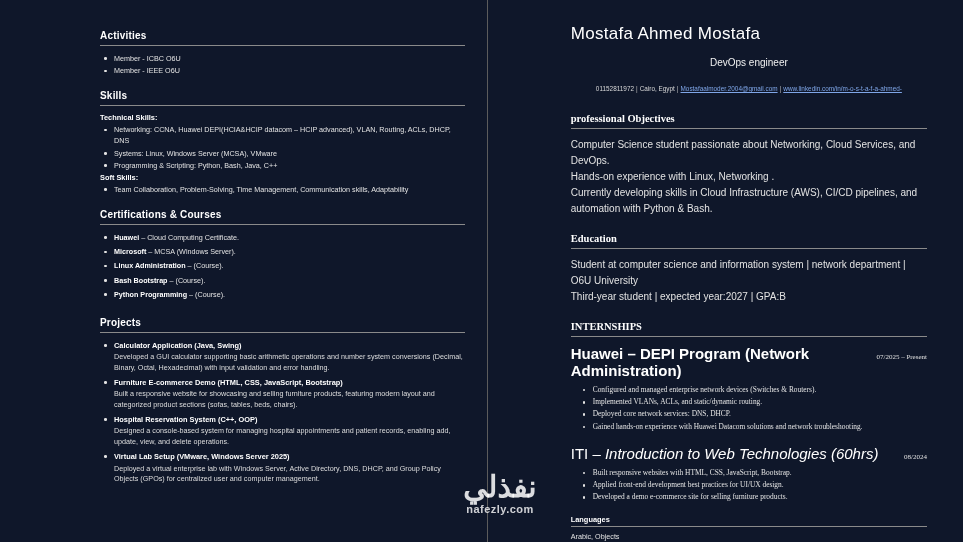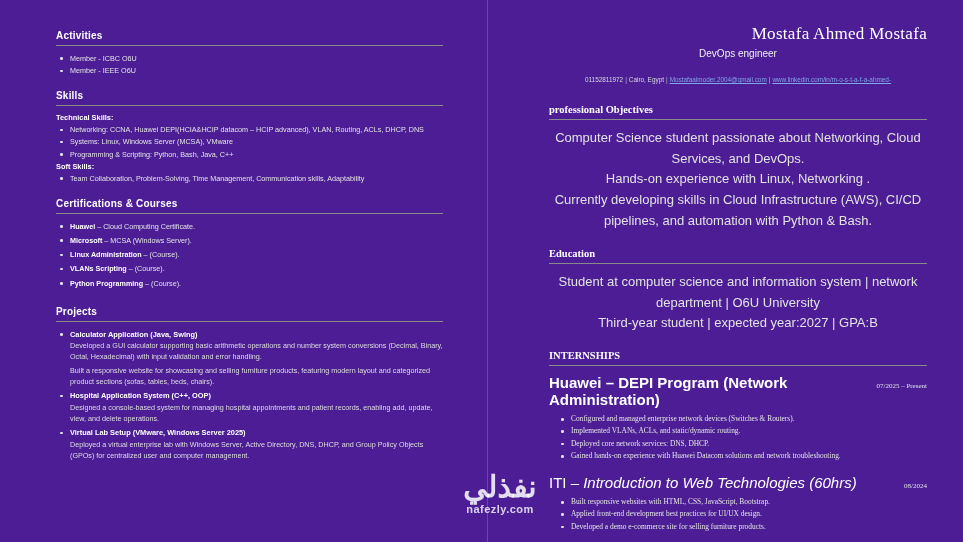--- a/index.html
+++ b/index.html
@@ -7,21 +7,22 @@
     width: 963px; height: 542px;
     background: #2b2b2b;
     font-family: "Liberation Sans", sans-serif;
     color: #e8e8e8;
     overflow: hidden;
   }
   .page {
     position: relative;
     width: 963px; height: 542px;
     display: flex;
-    background: #4c1d95;
+    background: #0f172a;
+    padding-left: 44px;
   }
   .col-left {
     width: 487px;
     height: 542px;
     padding: 30px 44px 10px 56px;
     position: relative;
   }
   .divider {
     position: absolute;
     left: 487px; top: 0;
@@ -78,27 +79,26 @@
     font-size: 7.2px;
     line-height: 1.5;
     color: #dedede;
     padding-left: 14px;
     margin-bottom: 3px;
   }
   li.proj { margin-bottom: 0px; }
 
   
   .r-name {
-    text-align: right;
+    text-align: left;
     font-size: 17px;
     font-weight: normal;
     color: #ffffff;
     letter-spacing: .3px;
-    margin-bottom: 4px;
-    font-family: Liberation Serif, serif;
+    margin-bottom: 13px;
   }
   .r-role {
     text-align: center;
     font-size: 10px;
     color: #f0f0f0;
     margin-bottom: 16px;
   }
   .r-contact {
     text-align: center;
     font-size: 6.4px;
@@ -115,25 +115,24 @@
     font-weight: bold;
     color: #ffffff;
     margin-bottom: 4px;
   }
   .r-rule {
     height: 1px;
     background: #8a8a8a;
     margin-bottom: 8px;
   }
   .r-body {
-    font-size: 13px;
+    font-size: 10px;
     line-height: 1.6;
     color: #e2e2e2;
     margin-bottom: 16px;
-    text-align: center;
   }
   .r-sec { margin-bottom: 4px; }
 
   .job-row {
     display: flex;
     justify-content: space-between;
     align-items: baseline;
     margin-bottom: 5px;
   }
   .job-title {
@@ -238,39 +237,42 @@
         <li style="margin-bottom:3px">
           <span class="bold">Huawei</span><span> – Cloud Computing Certificate.</span>
         </li>
         <li style="margin-bottom:3px">
           <span class="bold">Microsoft</span><span> – MCSA (Windows Server).</span>
         </li>
         <li style="margin-bottom:3px">
           <span class="bold">Linux Administration</span><span> – (Course).</span>
         </li>
         <li style="margin-bottom:3px">
-          <span class="bold">VLANs Scripting</span><span> – (Course).</span>
+          <span class="bold">Bash Bootstrap</span><span> – (Course).</span>
         </li>
         <li style="margin-bottom:17px">
           <span class="bold">Python Programming</span><span> – (Course).</span>
         </li>
       </ul>
     </div>
 
     <div class="sec">
       <div class="l-head">Projects</div>
       <div class="l-rule"></div>
       <ul class="bul">
         <li class="proj">
           <span class="proj-title">Calculator Application (Java, Swing)</span>
         </li>
         <div class="proj-desc">Developed a GUI calculator supporting basic arithmetic operations and number system conversions (Decimal, Binary, Octal, Hexadecimal) with input validation and error handling.</div>
+        <li class="proj">
+          <span class="proj-title">Furniture E-commerce Demo (HTML, CSS, JavaScript, Bootstrap)</span>
+        </li>
         <div class="proj-desc">Built a responsive website for showcasing and selling furniture products, featuring modern layout and categorized product sections (sofas, tables, beds, chairs).</div>
         <li class="proj">
-          <span class="proj-title">Hospital Application System (C++, OOP)</span>
+          <span class="proj-title">Hospital Reservation System (C++, OOP)</span>
         </li>
         <div class="proj-desc">Designed a console-based system for managing hospital appointments and patient records, enabling add, update, view, and delete operations.</div>
         <li class="proj">
           <span class="proj-title">Virtual Lab Setup (VMware, Windows Server 2025)</span>
         </li>
         <div class="proj-desc">Deployed a virtual enterprise lab with Windows Server, Active Directory, DNS, DHCP, and Group Policy Objects (GPOs) for centralized user and computer management.</div>
       </ul>
     </div>
 
   </div>

